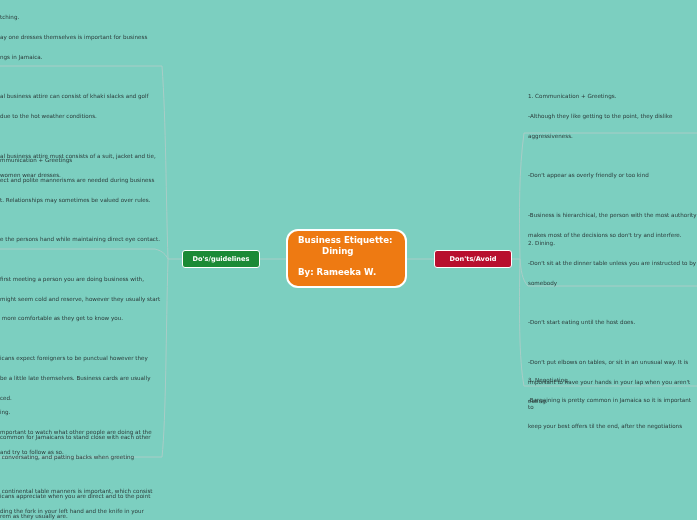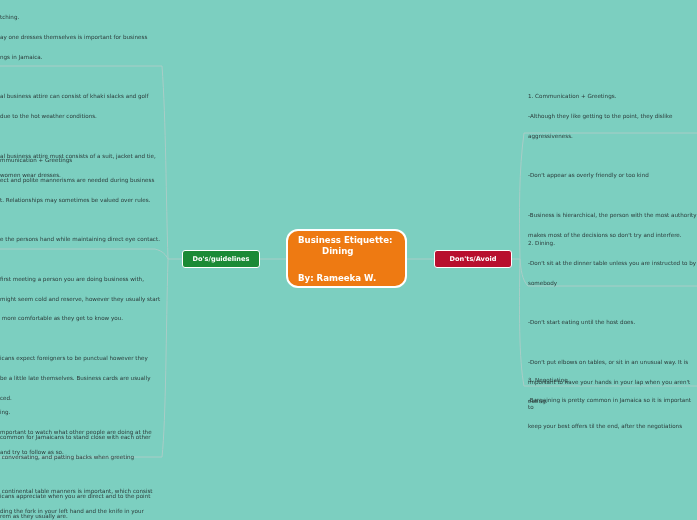--- a/index.html
+++ b/index.html
@@ -20,21 +20,21 @@
   }
   .topic-text p { margin: 0; }
   .central {
     position: absolute; left: 286px; top: 229px; width: 121px; height: 59px;
     background: #ee7a12; border: 2px solid #ffffff; border-radius: 12px;
     box-sizing: border-box; color: #fff; font-weight: bold; font-size: 8.6px;
     line-height: 11px; padding: 4px 0 0 10px;
   }
   .central .line1 { display: block; }
   .central .line2 { display: block; padding-left: 24px; }
-  .central .line3 { display: block; margin-top: 16px; }
+  .central .line3 { display: block; margin-top: 10px; }
   .main-node {
     position: absolute; height: 18px; box-sizing: border-box; border: 1.5px solid #fff;
     border-radius: 3px; color: #fff; font-weight: bold; font-size: 6.6px;
     display: flex; align-items: center; justify-content: center;
   }
   .dos { left: 182px; top: 250px; width: 78px; background: #1b8a36; }
   .donts { left: 434px; top: 250px; width: 78px; background: #b80f2e; }
 </style>
 </head>
 <body>

